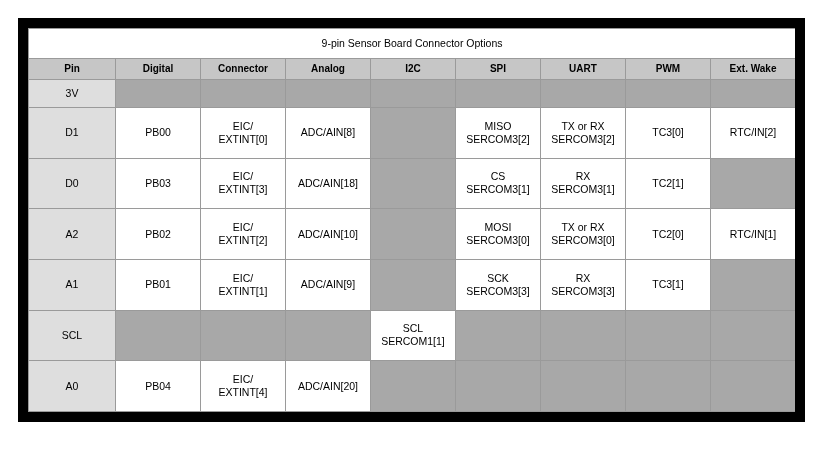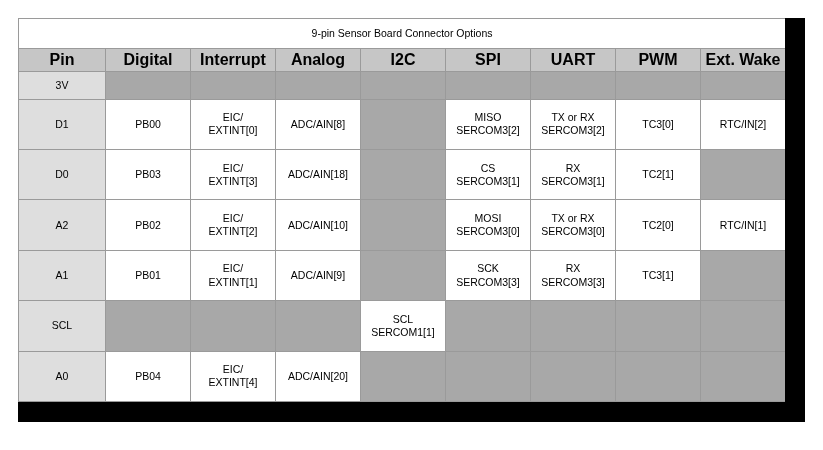--- a/index.html
+++ b/index.html
@@ -16,20 +16,21 @@
 
   
   #frame {
     position: absolute;
     left: 18px;
     top: 18px;
     width: 787px;
     height: 404px;
     background: #000000;
     box-sizing: border-box;
+    padding: 10px;
   }
 
   #table-wrap {
     width: 767px;
     height: 384px;
     background: #ffffff;
     box-sizing: border-box;
     overflow: hidden;
   }
 
@@ -59,21 +60,21 @@
     font-size: 13px;
     font-weight: normal;
     height: 30px;
     border: 1px solid #9a9a9a;
   }
 
   
   tr.col-head td {
     background: #c6c6c6;
     font-weight: bold;
-    font-size: 16px;
+    font-size: 10px;
     height: 21px;
   }
 
   
   td.pin-cell {
     background: #dedede;
     font-weight: bold;
     font-size: 10.5px;
   }
 
@@ -105,21 +106,21 @@
           <col style="width: 85px;">
           <col style="width: 85px;">
         </colgroup>
       <thead>
         <tr>
           <td class="title-cell" id="title-cell" colspan="9">9-pin Sensor Board Connector Options</td>
         </tr>
         <tr class="col-head" id="column-header-row">
             <td>Pin</td>
             <td>Digital</td>
-            <td>Interrupt</td>
+            <td>Connector</td>
             <td>Analog</td>
             <td>I2C</td>
             <td>SPI</td>
             <td>UART</td>
             <td>PWM</td>
             <td>Ext. Wake</td>
           </tr>
       </thead>
       <tbody id="table-body">
           <tr>

